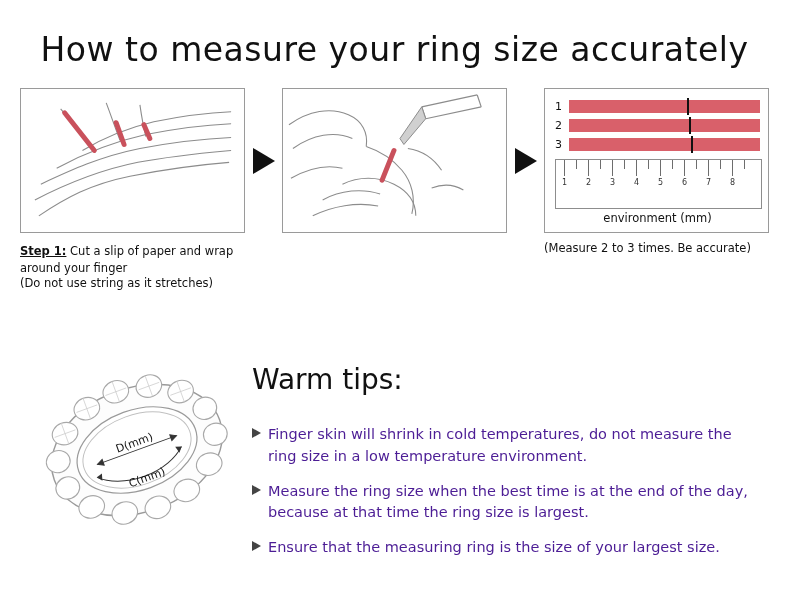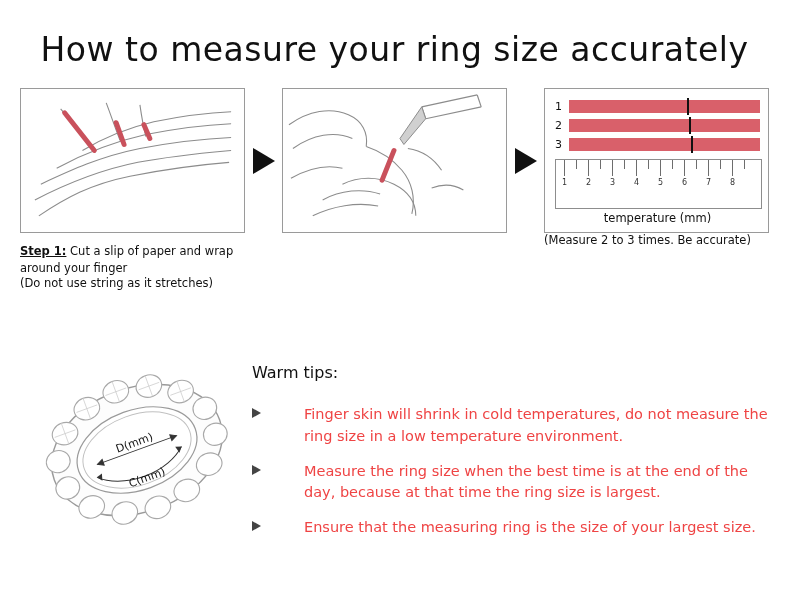--- a/index.html
+++ b/index.html
@@ -76,21 +76,21 @@
     line-height: 1.45;
     color: #111;
     width: 228px;
   }
   .step-caption b { font-weight: bold; text-decoration: underline; }
   .step-note {
     margin-top: 0;
     font-size: 11.5px;
     color: #111;
   }
-  .step-note.right { }
+  .step-note.right { margin-top: 8px; }
 
   
   .hand-svg { position: absolute; inset: 0; }
 
   
   .bars {
     position: absolute;
     left: 10px;
     top: 10px;
     width: 205px;
@@ -166,41 +166,40 @@
     width: 215px;
     height: 200px;
   }
   .tips {
     position: absolute;
     left: 252px;
     top: 18px;
     width: 520px;
   }
   .tips-title {
-    font-size: 16px;
-    color: #111;
-    margin-bottom: 22px;
+    font-size: 28px;
+    color: #111;
+    margin-bottom: 28px;
   }
   .tip {
     display: flex;
     align-items: flex-start;
     margin-bottom: 13px;
   }
   .tip-marker {
     width: 16px;
     flex: 0 0 16px;
     padding-top: 4px;
   }
   .tip-marker svg { display: block; }
   .tip-text {
     font-size: 14.5px;
     line-height: 1.5;
-    color: #ef4444;
+    color: #4c1d95;
     max-width: 480px;
-    margin-left: 36px;
   }
 </style>
 </head>
 <body>
 
 <div class="page">
 
   <div class="title">How to measure your ring size accurately</div>
 
   <div class="steps">
@@ -311,21 +310,21 @@
           <span class="rlabel" style="left:6px">1</span>
           <span class="rlabel" style="left:30px">2</span>
           <span class="rlabel" style="left:54px">3</span>
           <span class="rlabel" style="left:78px">4</span>
           <span class="rlabel" style="left:102px">5</span>
           <span class="rlabel" style="left:126px">6</span>
           <span class="rlabel" style="left:150px">7</span>
           <span class="rlabel" style="left:174px">8</span>
         </div>
 
-        <div class="mm-label">temperature (mm)</div>
+        <div class="mm-label">environment (mm)</div>
       </div>
       <div class="step-note right">(Measure 2 to 3 times. Be accurate)</div>
     </div>
 
   </div>
 
   <div class="bottom">
 
     <svg class="ring-art" viewBox="0 0 215 200">
       <g transform="rotate(-20 107 100)">

